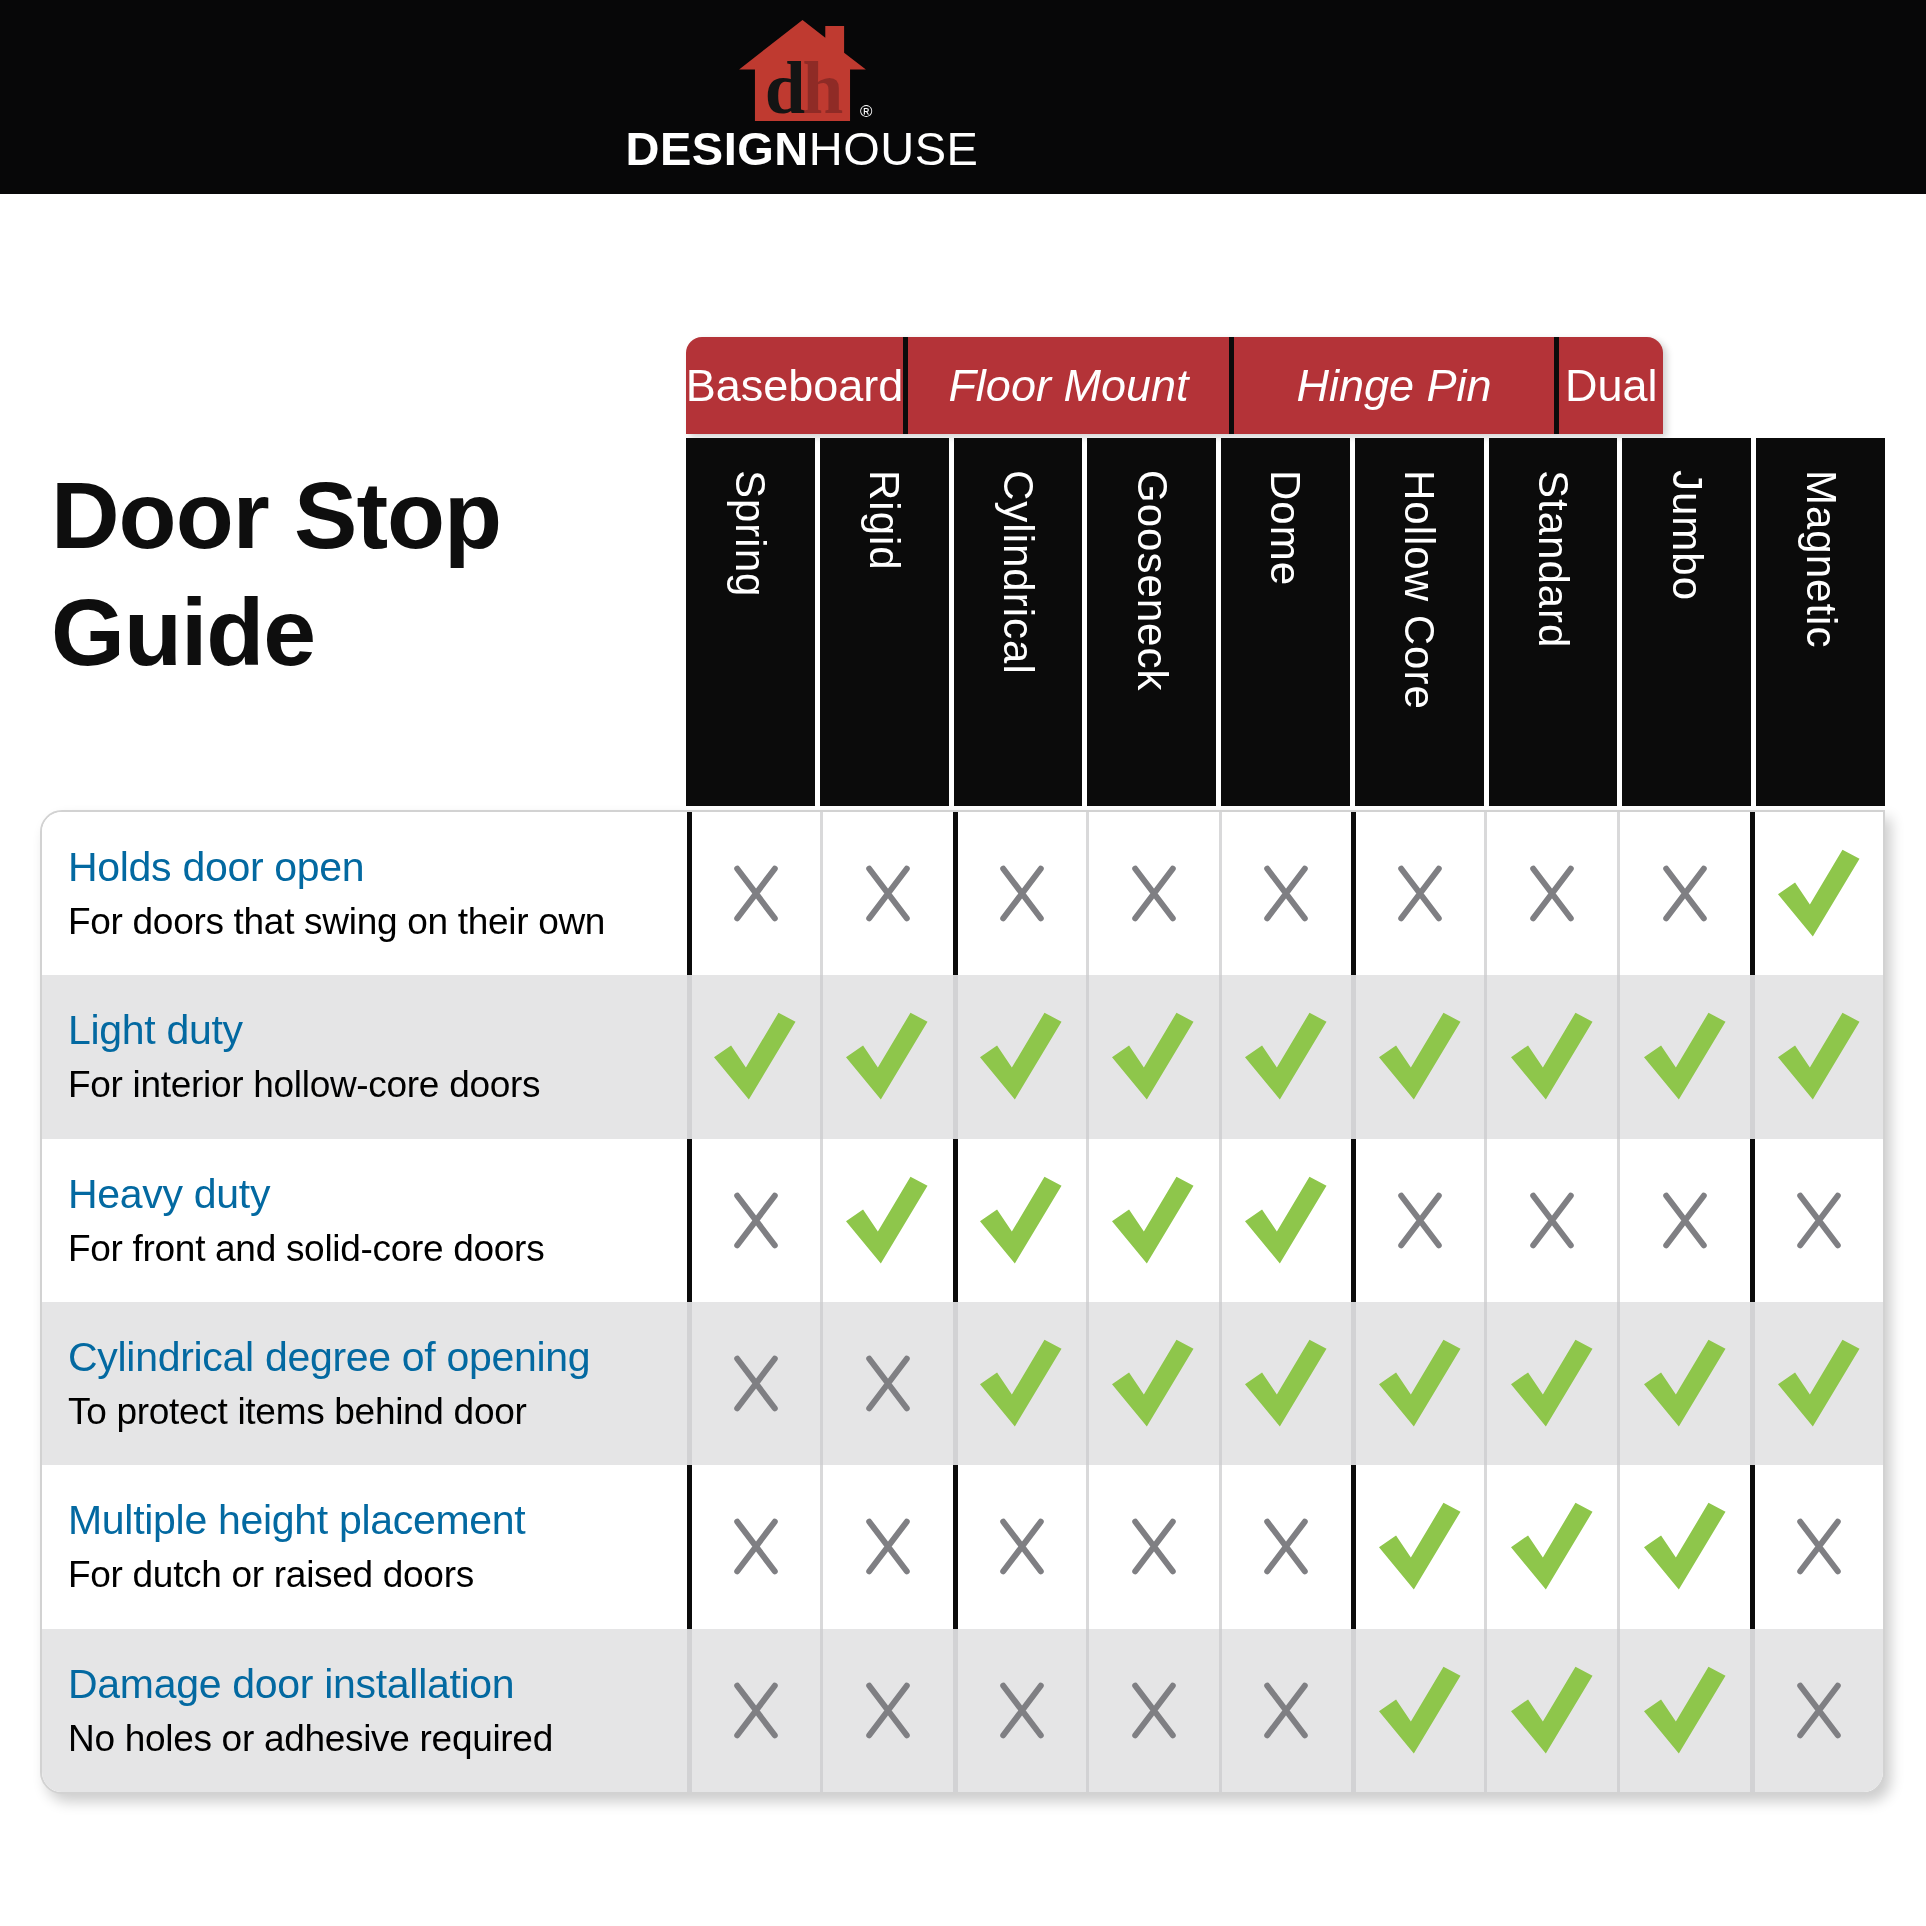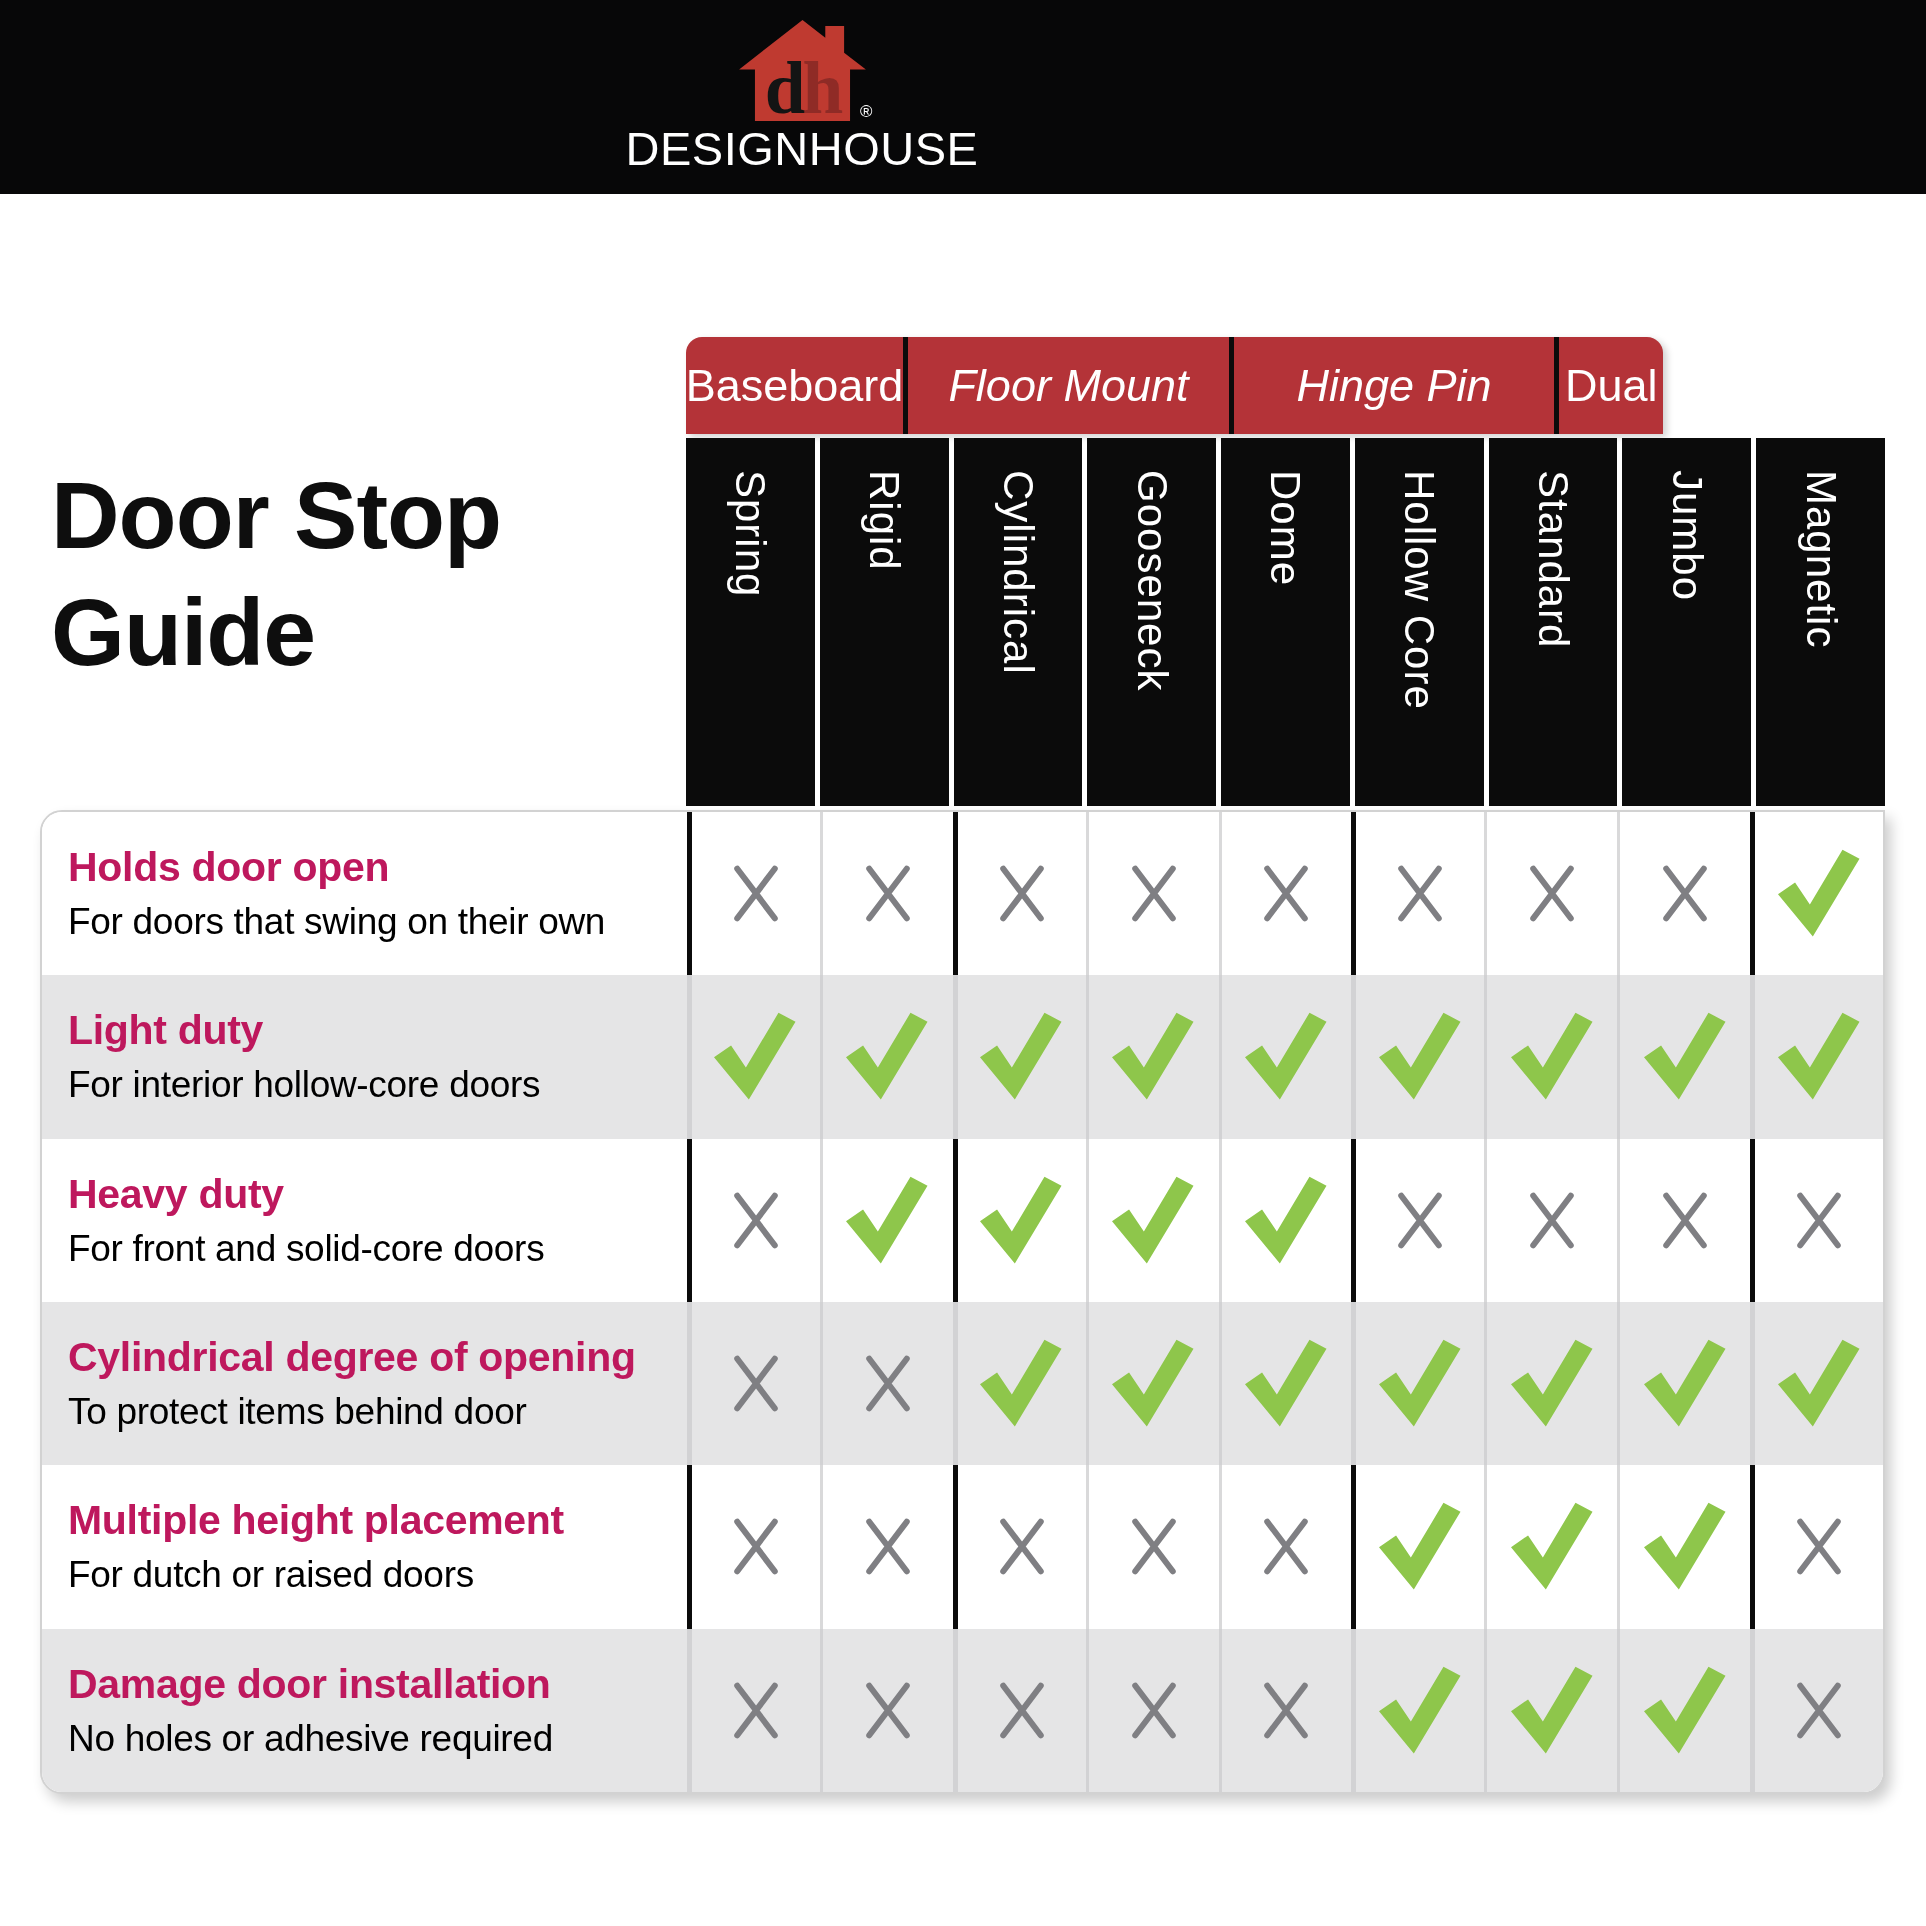--- a/index.html
+++ b/index.html
@@ -8,21 +8,21 @@
     font-family:"Liberation Sans", sans-serif;color:#111;
   }
   
   .topbar{position:absolute;left:0;top:0;width:1927px;height:194px;background:#070708;}
   .logo{position:absolute;left:604px;top:18px;width:396px;height:158px;text-align:center;}
   .logo-house{display:block;margin:0 auto;}
   .brandname{
     margin-top:2px;color:#ffffff;font-size:47px;letter-spacing:0.5px;line-height:1;
     font-family:"Liberation Sans", sans-serif;
   }
-  .brandname .b{font-weight:400;}
+  .brandname .b{font-weight:700;}
   .brandname .l{font-weight:400;}
   
   .title{
     position:absolute;left:51px;top:457px;margin:0;
     font-size:95px;font-weight:700;line-height:1.23;color:#0e0e0e;letter-spacing:-1px;
   }
   
   .groupband{
     position:absolute;left:686px;top:337px;width:977px;height:97px;
     background:#b43338;border-radius:16px 16px 0 0;overflow:hidden;
@@ -50,21 +50,21 @@
     border-radius:22px 0 22px 22px;overflow:hidden;background:#ffffff;
     box-shadow:6px 8px 14px rgba(0,0,0,0.20);
     display:flex;flex-direction:column;
   }
   .trow{flex:1;display:grid;grid-template-columns:645px repeat(9,1fr);background:#ffffff;}
   .trow.alt{background:#e5e5e6;}
   .rowlabel{
     display:flex;flex-direction:column;justify-content:center;gap:10px;
     padding-left:26px;box-sizing:border-box;
   }
-  .feature{font-size:41px;font-weight:700;color:#be185d;letter-spacing:-0.3px;}
+  .feature{font-size:41px;font-weight:400;color:#0369a1;letter-spacing:-0.3px;}
   .desc{font-size:37px;font-weight:400;color:#000000;letter-spacing:-0.3px;}
   .cell{
     display:flex;align-items:center;justify-content:center;
     box-sizing:border-box;border-left:3px solid #d9d9da;
   }
   .trow.alt .cell{border-left-color:#d2d2d4;}
   .cell.gstart{border-left:5px solid #0b0b0b;}
   .mark.check{width:83px;height:91px;}
   .mark.cross{width:48px;height:57px;}
   .hidden-defs{position:absolute;width:0;height:0;overflow:hidden;}

